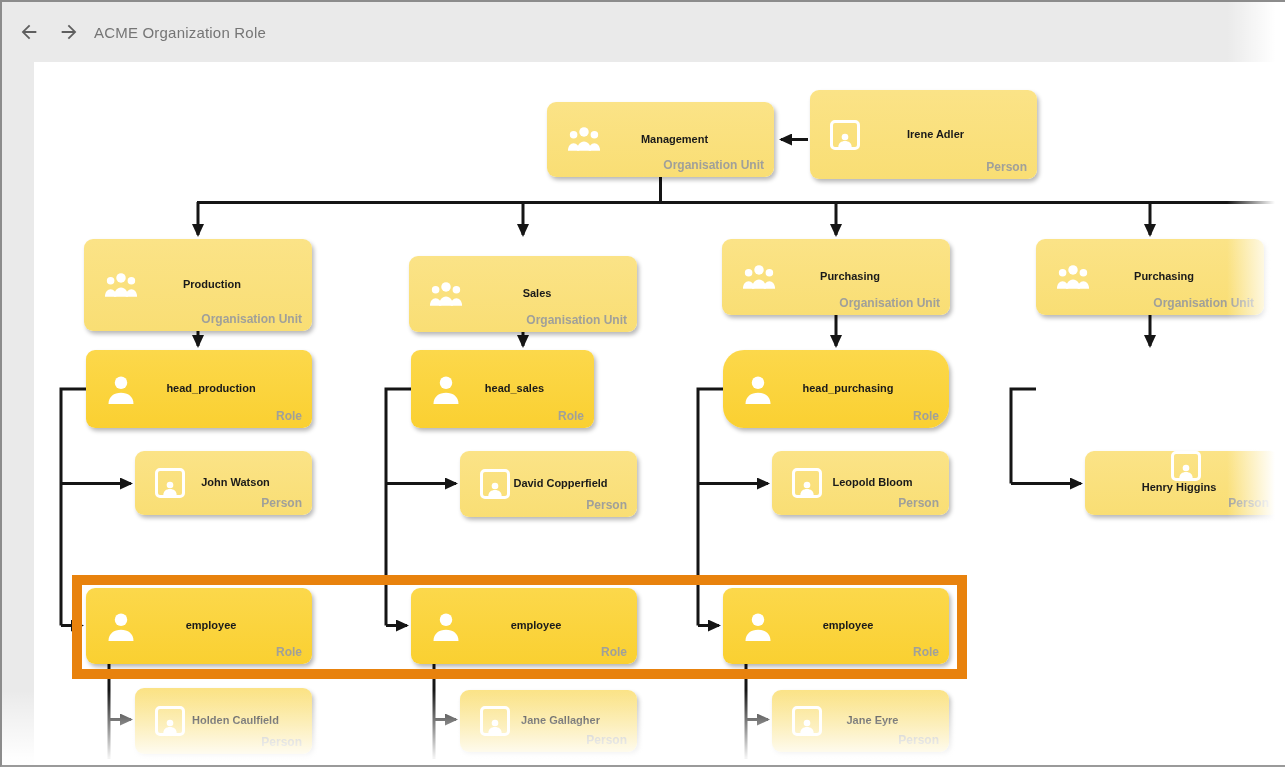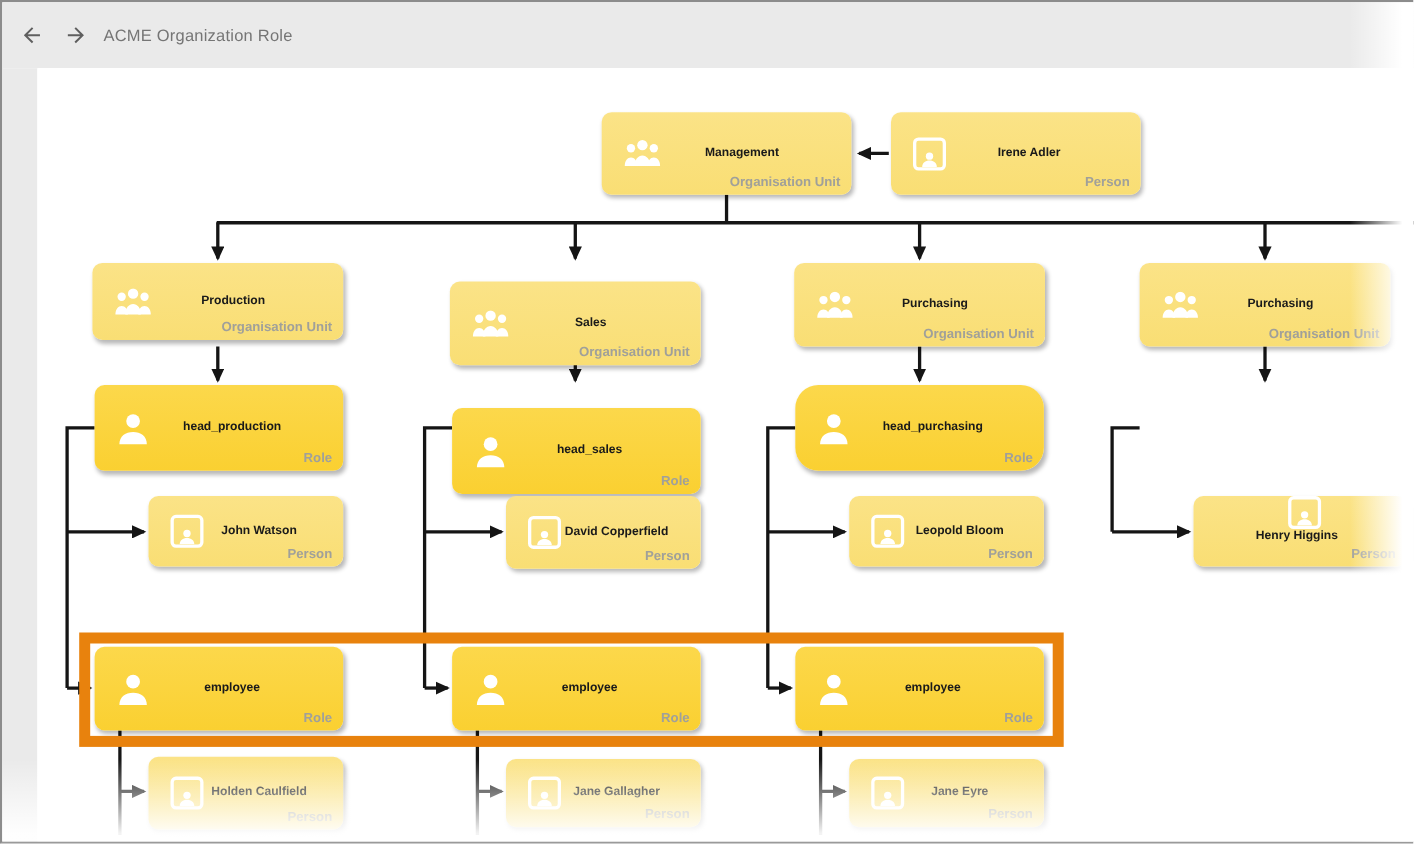--- a/index.html
+++ b/index.html
@@ -114,32 +114,32 @@
           <path d="M1 25c0-5 2.7-8 6-8s6 3 6 8z"></path>
           <circle cx="29" cy="8" r="4"></circle>
           <path d="M23 25c0-5 2.7-8 6-8s6 3 6 8z"></path>
           <circle cx="18" cy="5" r="5"></circle>
           <path d="M10.5 25c0-6 3.4-10 7.5-10s7.5 4 7.5 10z"></path>
         </svg>
     </span>
     <span class="title">Management</span>
     <span class="subtitle">Organisation Unit</span>
   </div>
-  <div class="node person" style="left:808px;top:100px;width:227px;height:75px;">
+  <div class="node person" style="left:808px;top:88px;width:227px;height:89px;">
     <span class="icn badge">
       <svg viewBox="0 0 24 24">
           <circle cx="12" cy="9" r="5"></circle>
           <path d="M2 24c0-6 4.5-9 10-9s10 3 10 9z"></path>
         </svg>
     </span>
     <span class="title">Irene Adler</span>
     <span class="subtitle">Person</span>
   </div>
 
-  <div class="node unit" style="left:82px;top:237px;width:228px;height:70px;">
+  <div class="node unit" style="left:82px;top:237px;width:228px;height:92px;">
     <span class="icn">
       <svg width="34" height="25" viewBox="0 0 36 26">
           <circle cx="7" cy="8" r="4"></circle>
           <path d="M1 25c0-5 2.7-8 6-8s6 3 6 8z"></path>
           <circle cx="29" cy="8" r="4"></circle>
           <path d="M23 25c0-5 2.7-8 6-8s6 3 6 8z"></path>
           <circle cx="18" cy="5" r="5"></circle>
           <path d="M10.5 25c0-6 3.4-10 7.5-10s7.5 4 7.5 10z"></path>
         </svg>
     </span>
@@ -192,21 +192,21 @@
   <div class="node role" style="left:84px;top:348px;width:226px;height:78px;">
     <span class="icn">
       <svg width="30" height="30" viewBox="0 0 24 24">
           <circle cx="12" cy="7" r="5"></circle>
           <path d="M2 24c0-6 4.5-9 10-9s10 3 10 9z"></path>
         </svg>
     </span>
     <span class="title">head_production</span>
     <span class="subtitle">Role</span>
   </div>
-  <div class="node role" style="left:409px;top:369px;width:226px;height:78px;">
+  <div class="node role" style="left:409px;top:348px;width:183px;height:78px;">
     <span class="icn">
       <svg width="30" height="30" viewBox="0 0 24 24">
           <circle cx="12" cy="7" r="5"></circle>
           <path d="M2 24c0-6 4.5-9 10-9s10 3 10 9z"></path>
         </svg>
     </span>
     <span class="title">head_sales</span>
     <span class="subtitle">Role</span>
   </div>
   <div class="node role" style="left:721px;top:348px;width:226px;height:78px;border-radius:21px;">

